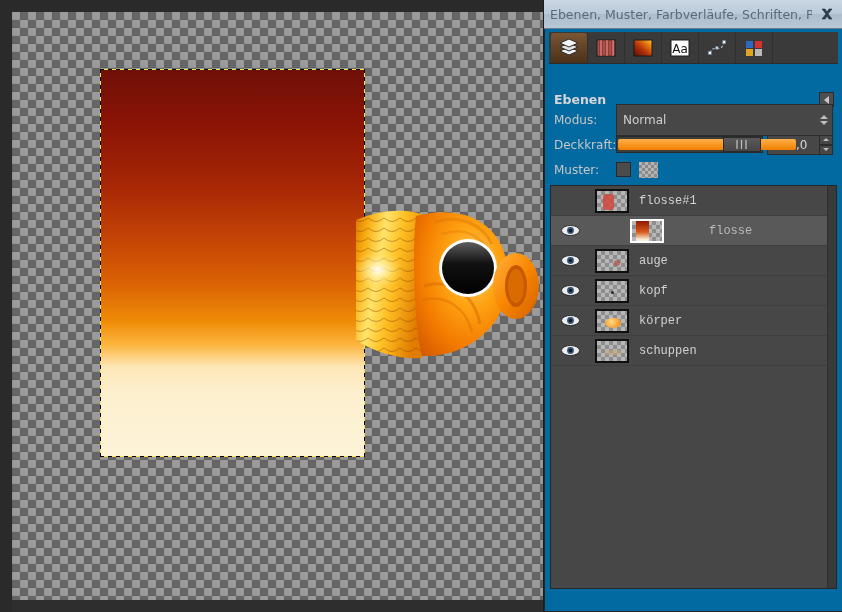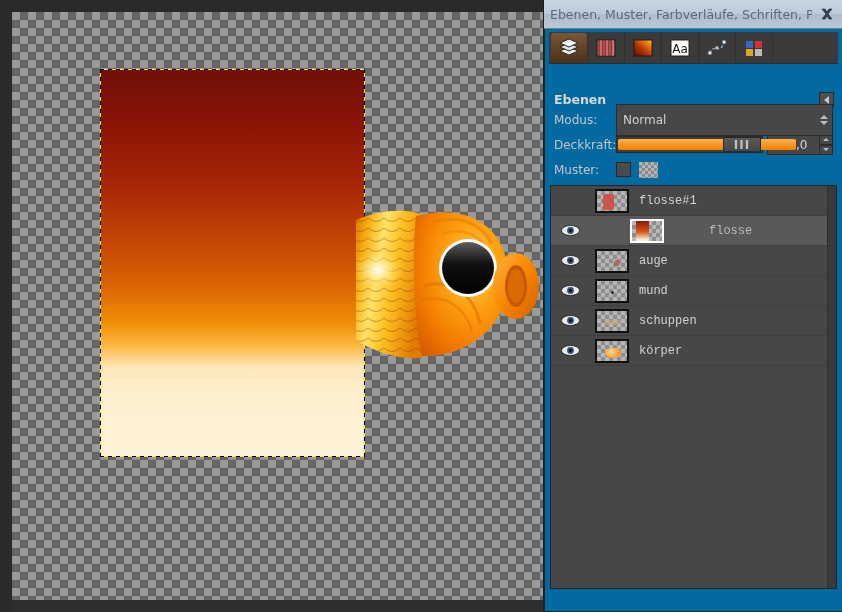--- a/index.html
+++ b/index.html
@@ -192,21 +192,21 @@
     border-radius: 2px;
   }
   #opacity-handle {
     position: absolute; right: 1px; top: 0; bottom: 0;
     width: 38px;
     background: linear-gradient(to bottom, #5a5a5a, #464646);
     border: 1px solid #2b2b2b;
     display: flex; align-items: center; justify-content: center;
     cursor: ew-resize;
   }
-  #opacity-handle span { font-size: 12px; color: #c0c0c0; letter-spacing: 1px; font-weight: bold; }
+  #opacity-handle span { font-size: 12px; color: #c0c0c0; letter-spacing: 1px; }
 
   #opacity-spin {
     width: 53px; height: 20px;
     background: #474747; border: 1px solid #2c2c2c;
     display:flex; align-items:center;
   }
   #opacity-value { font-size:12px; color:#d8d8d8; padding-left:5px; }
   #opacity-steps {
     width: 13px; height: 20px; margin-right: 5px;
     display: flex; flex-direction: column;
@@ -536,54 +536,54 @@
               <ellipse cx="9.5" cy="5.5" rx="9" ry="5" fill="#e9edf2" stroke="#1b1b1b" stroke-width="0.8"></ellipse>
               <circle cx="9.5" cy="5.5" r="3.4" fill="#35506e"></circle>
               <circle cx="9.5" cy="5.5" r="1.6" fill="#0c1620"></circle>
             </svg>
           </div>
           <div class="thumb-cell">
             <div class="thumb">
               <div class="blob" style="left:14px;top:10px;width:3px;height:3px;background:#2a2a2a;border-radius:50%;"></div>
             </div>
           </div>
-          <div class="layer-name">mund</div>
+          <div class="layer-name">kopf</div>
         </div>
 
 
         <div class="layer-row">
           <div class="eye-cell">
             <svg class="eye" viewBox="0 0 19 11">
               <ellipse cx="9.5" cy="5.5" rx="9" ry="5" fill="#e9edf2" stroke="#1b1b1b" stroke-width="0.8"></ellipse>
               <circle cx="9.5" cy="5.5" r="3.4" fill="#35506e"></circle>
               <circle cx="9.5" cy="5.5" r="1.6" fill="#0c1620"></circle>
             </svg>
           </div>
           <div class="thumb-cell">
             <div class="thumb">
-              <div class="blob" style="left:8px;top:9px;width:16px;height:5px;background:#c9a77a;opacity:.55;border-radius:2px;"></div>
-            </div>
-          </div>
-          <div class="layer-name">schuppen</div>
+              <div class="blob" style="left:8px;top:7px;width:16px;height:10px;background:radial-gradient(circle at 40% 35%,#ffd88a,#f07f00);border-radius:50% 45% 48% 50%;"></div>
+            </div>
+          </div>
+          <div class="layer-name">körper</div>
         </div>
 
         <div class="layer-row">
           <div class="eye-cell">
             <svg class="eye" viewBox="0 0 19 11">
               <ellipse cx="9.5" cy="5.5" rx="9" ry="5" fill="#e9edf2" stroke="#1b1b1b" stroke-width="0.8"></ellipse>
               <circle cx="9.5" cy="5.5" r="3.4" fill="#35506e"></circle>
               <circle cx="9.5" cy="5.5" r="1.6" fill="#0c1620"></circle>
             </svg>
           </div>
           <div class="thumb-cell">
             <div class="thumb">
-              <div class="blob" style="left:8px;top:7px;width:16px;height:10px;background:radial-gradient(circle at 40% 35%,#ffd88a,#f07f00);border-radius:50% 45% 48% 50%;"></div>
-            </div>
-          </div>
-          <div class="layer-name">körper</div>
+              <div class="blob" style="left:8px;top:9px;width:16px;height:5px;background:#c9a77a;opacity:.55;border-radius:2px;"></div>
+            </div>
+          </div>
+          <div class="layer-name">schuppen</div>
         </div>
 
         <div id="list-scroll-track"></div>
       </div>
 
     </div>
   </div>
 </div>
 
 </body></html>

